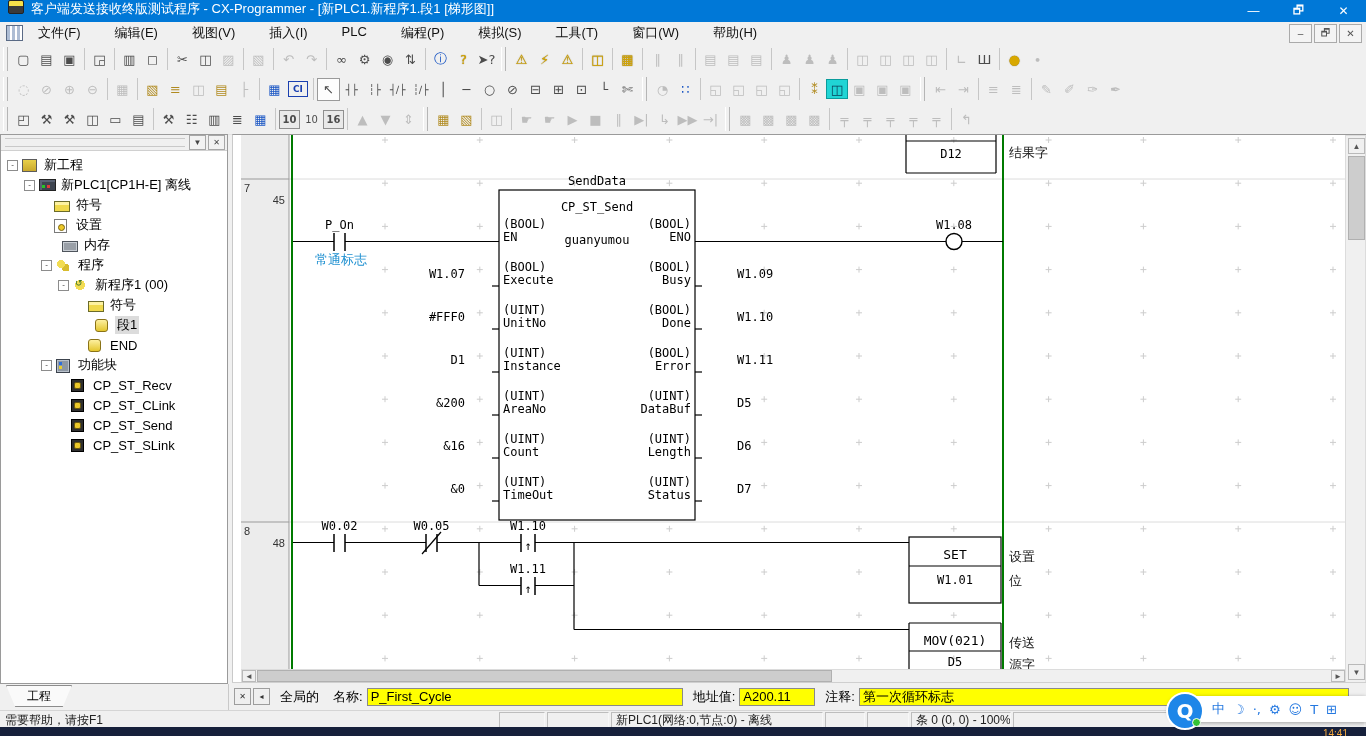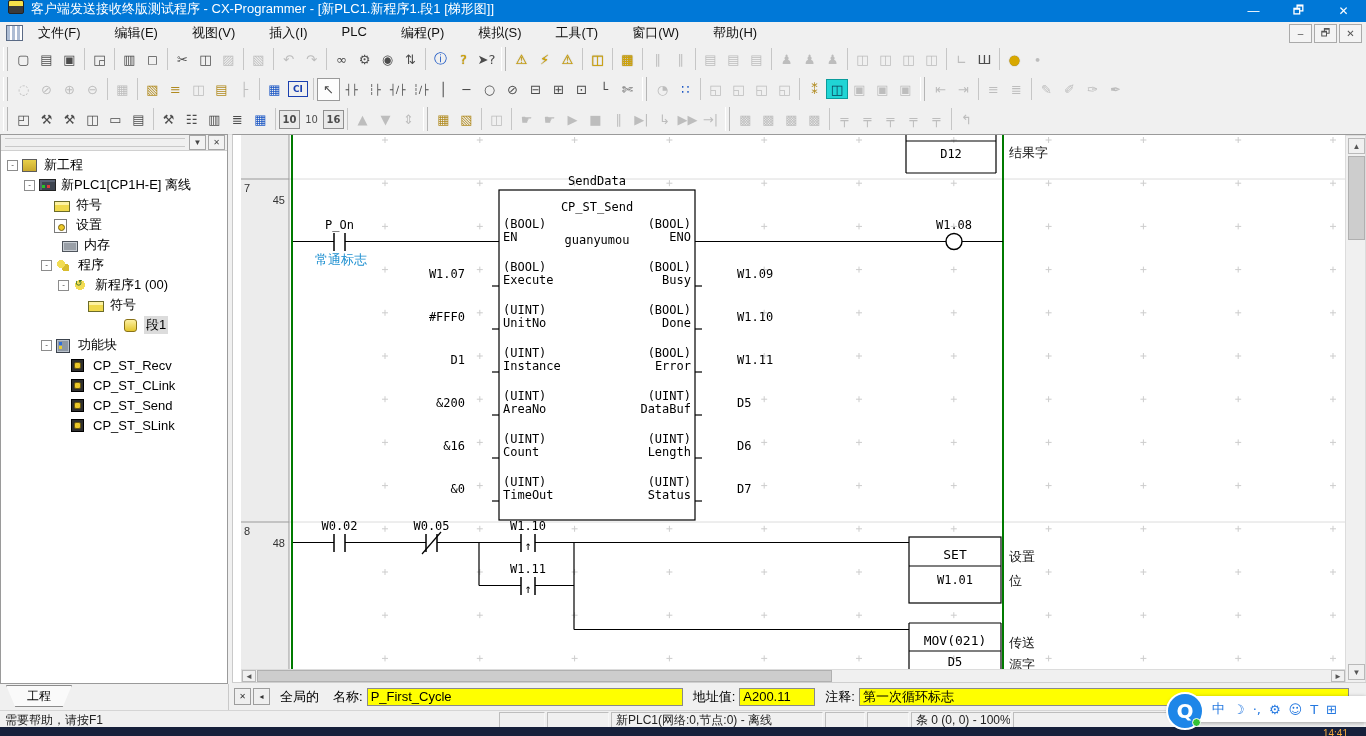--- a/index.html
+++ b/index.html
@@ -377,26 +377,33 @@
         </div>
         <span class="tlabel">新程序1 (00)</span>
       </div>
       <div class="titem" style="padding-left: 74px;">
         <div style="width: 13px; flex: 0 0 auto;"></div>
         <div class="tico">
           <div class="ico-symtable" style="position: absolute;"></div>
         </div>
         <span class="tlabel">符号</span>
       </div>
-      <div class="titem" style="padding-left: 110px;">
+      <div class="titem" style="padding-left: 81px;">
         <div style="width: 13px; flex: 0 0 auto;"></div>
         <div class="tico">
           <div class="ico-section" style="position: absolute;"></div>
         </div>
         <span class="tlabel sel">段1</span>
+      </div>
+      <div class="titem" style="padding-left: 74px;">
+        <div style="width: 13px; flex: 0 0 auto;"></div>
+        <div class="tico">
+          <div class="ico-section" style="position: absolute;"></div>
+        </div>
+        <span class="tlabel">END</span>
       </div>
       <div class="titem" style="padding-left: 40px;">
         <div class="texp">-</div>
         <div class="tico">
           <div class="ico-fbfolder" style="position: absolute;"></div>
         </div>
         <span class="tlabel">功能块</span>
       </div>
       <div class="titem" style="padding-left: 57px;">
         <div style="width: 13px; flex: 0 0 auto;"></div>

